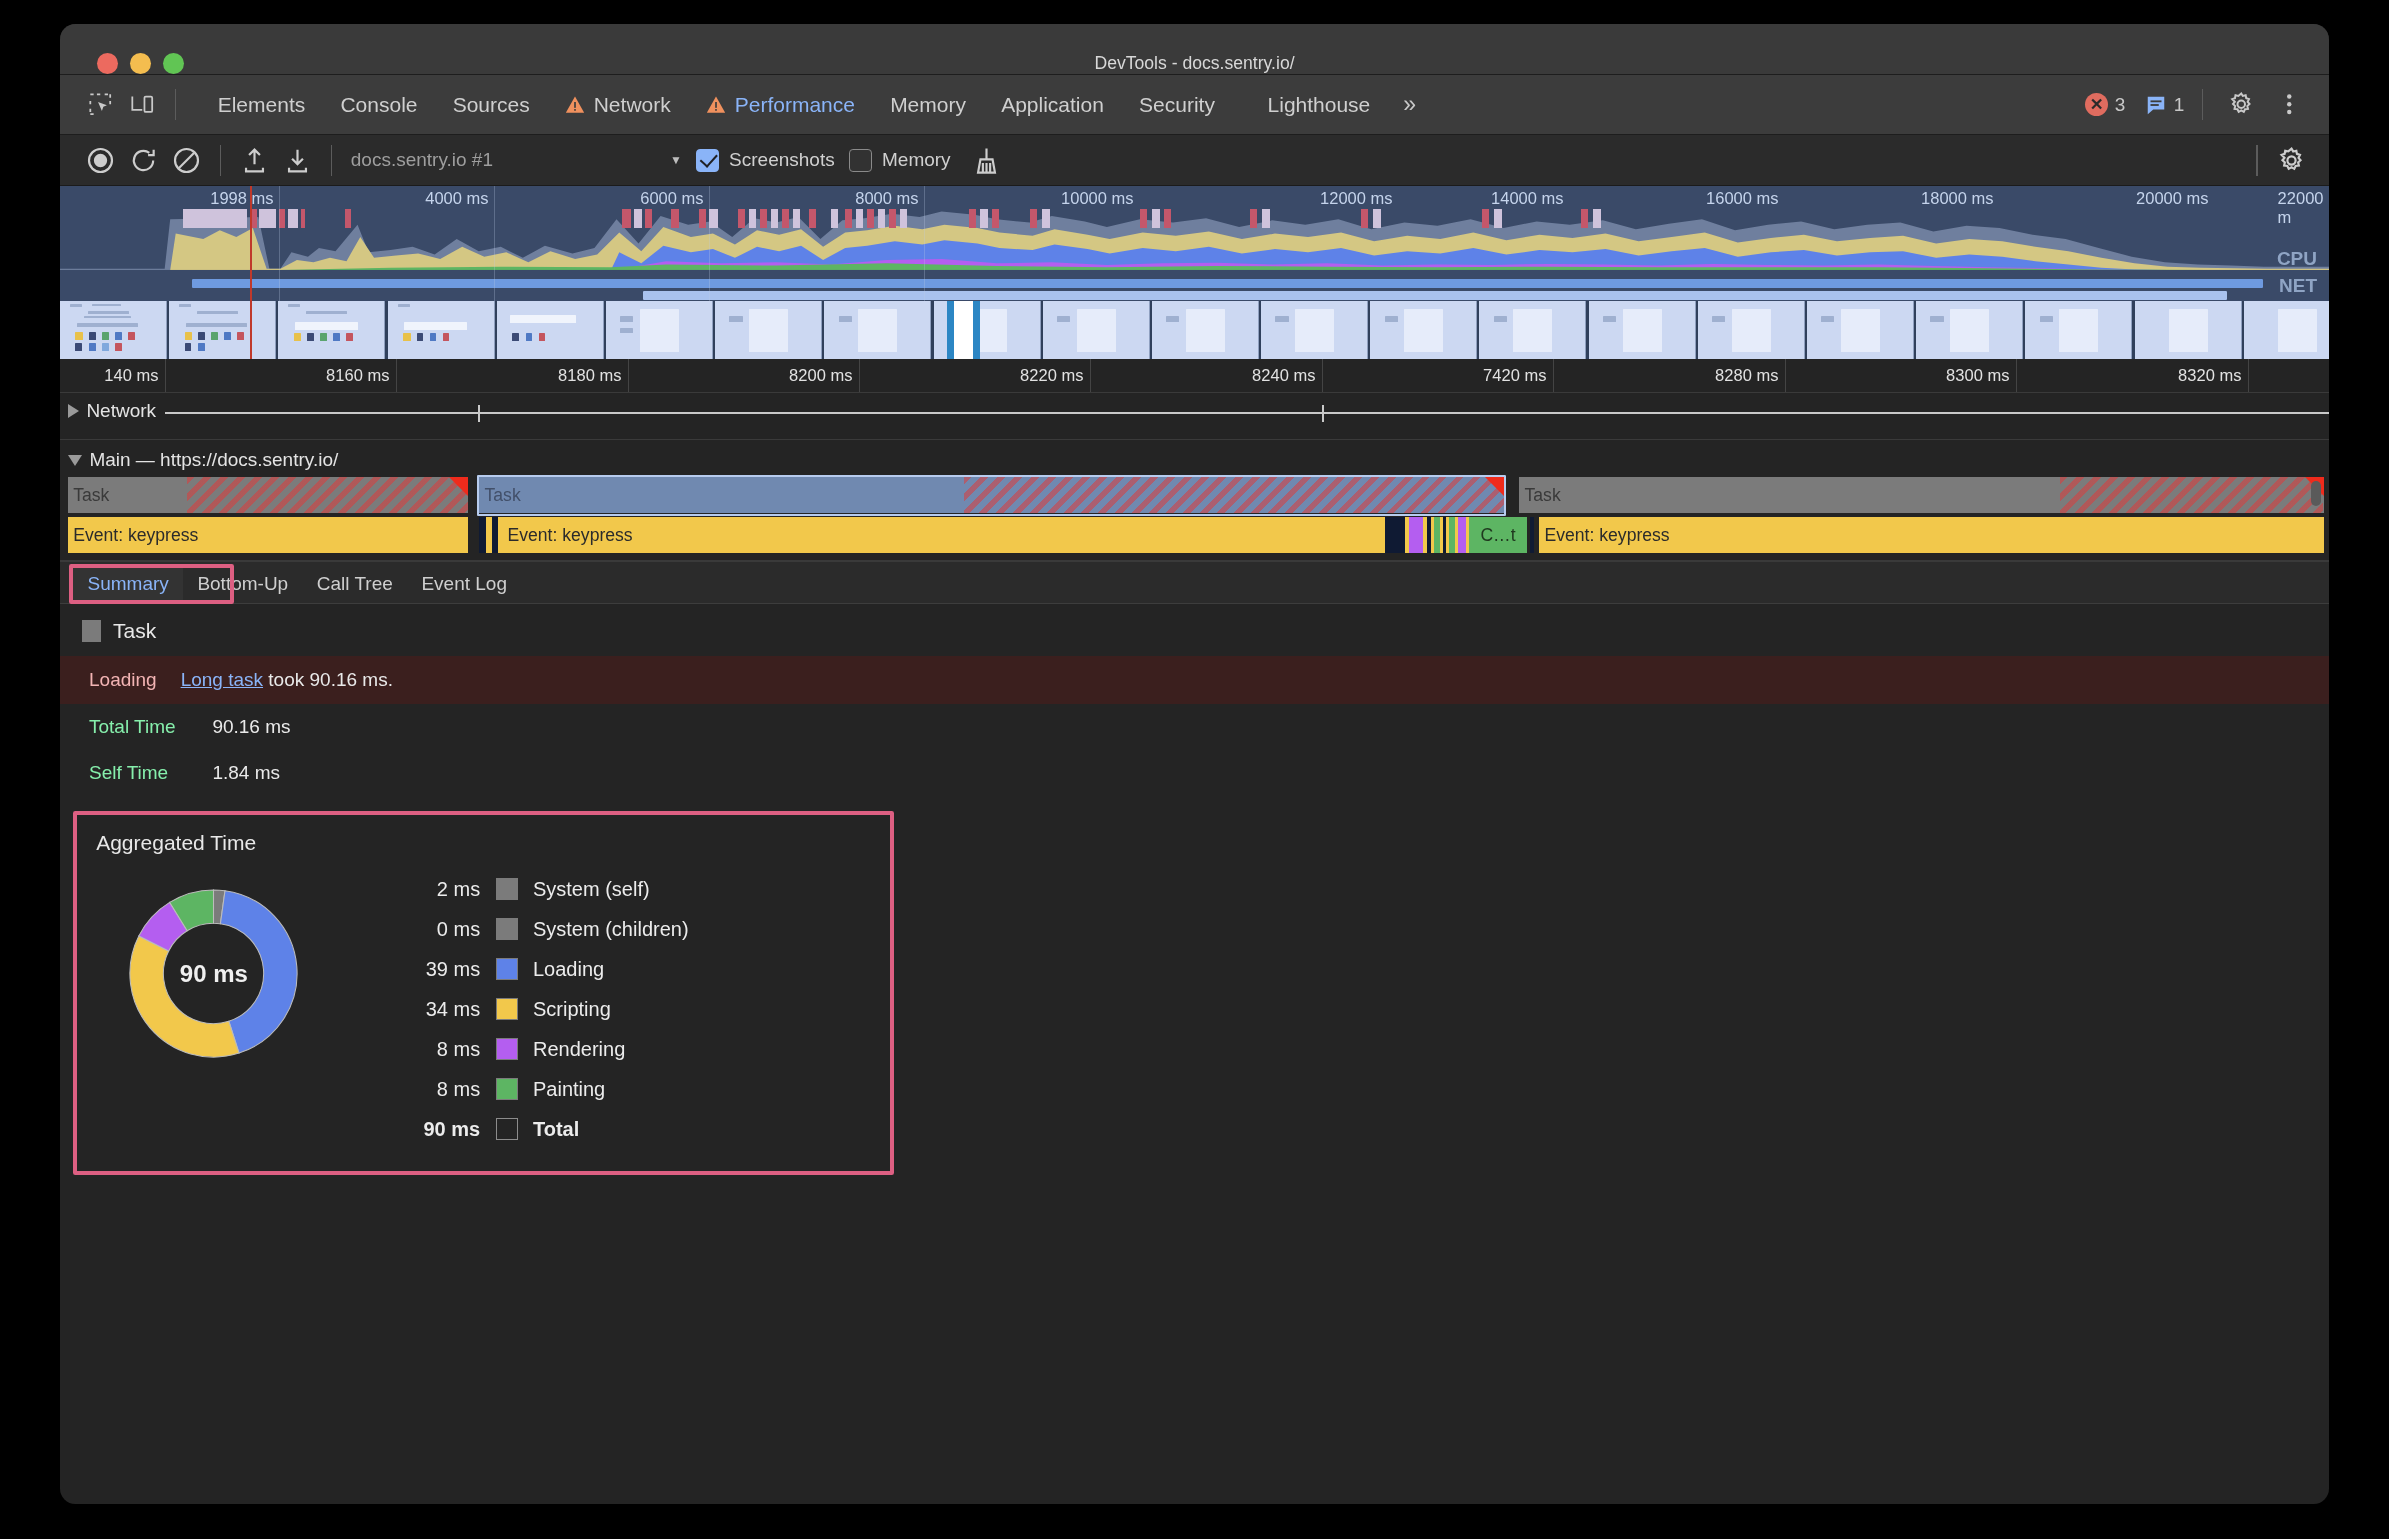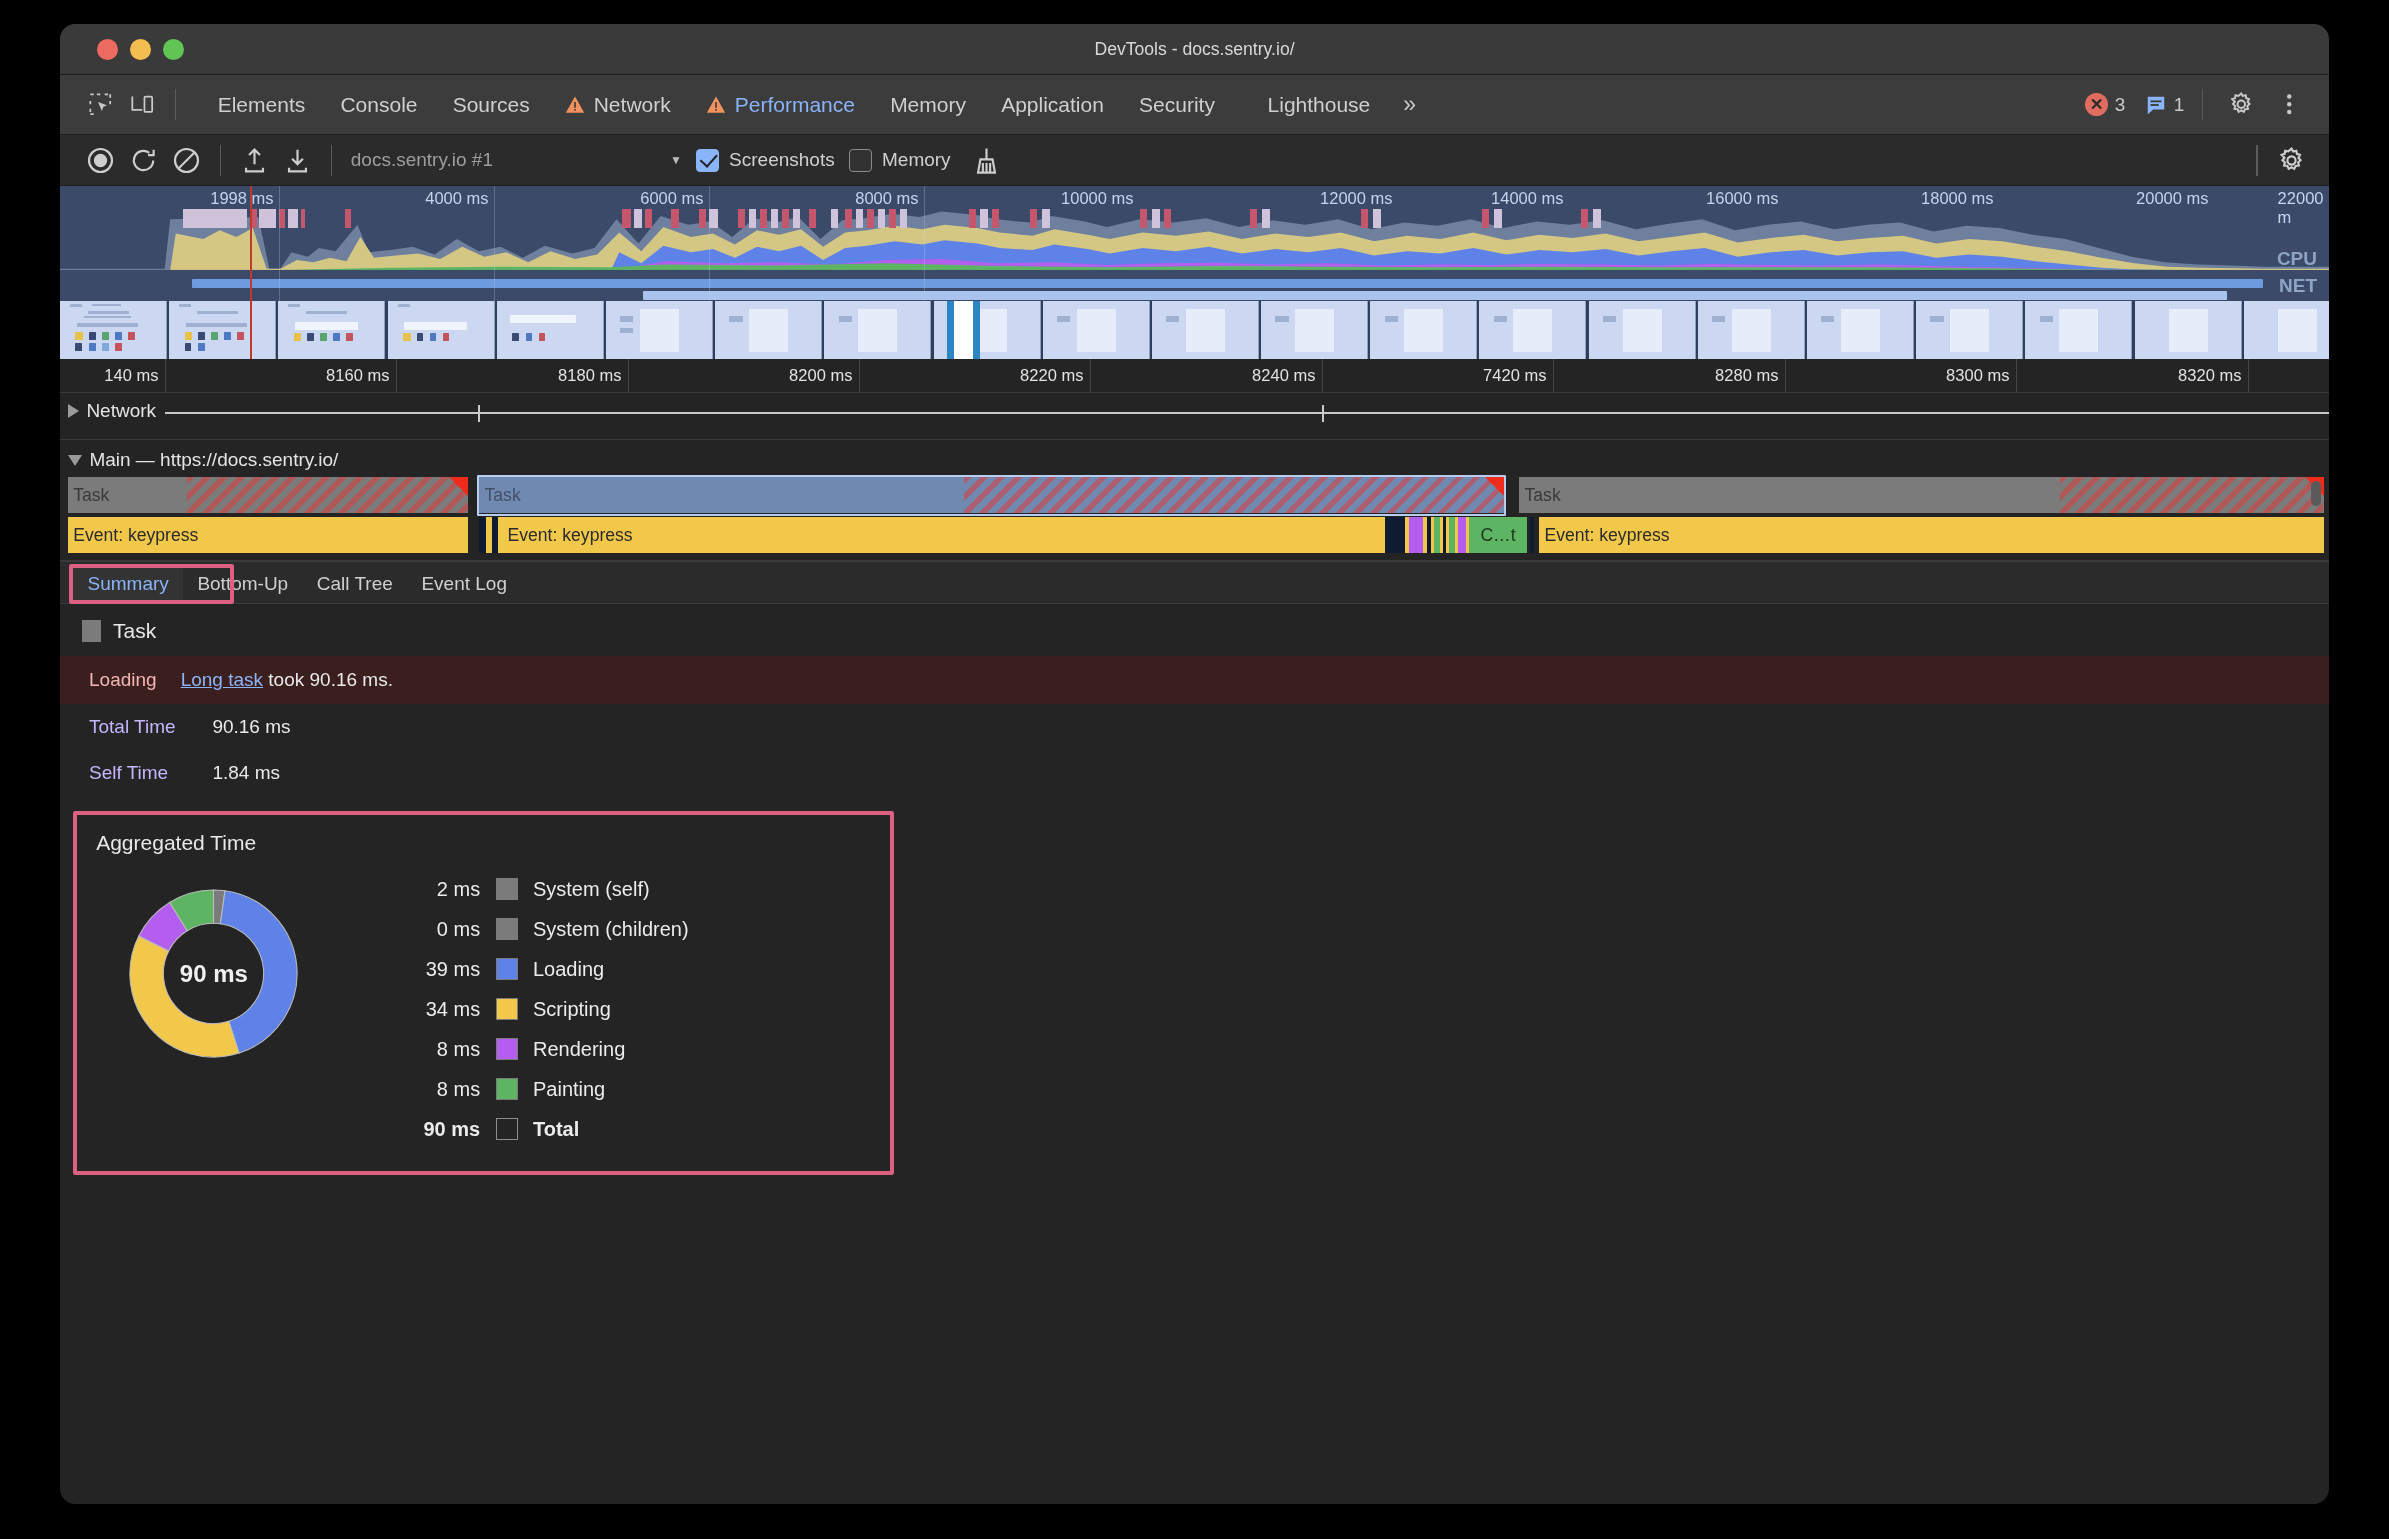--- a/index.html
+++ b/index.html
@@ -15,21 +15,21 @@
     width: 2269px; height: 1480px;
     background: #242424;
     border-radius: 15.4px;
     overflow: hidden;
     box-shadow: 0 5.5px 33px rgba(0,0,0,.8);
   }
 
   
   .titlebar {
     height: 51px; background: #3a3a3a;
-    display: flex; align-items: center;
+    display: flex; align-items: flex-end;
     position: relative;
     border-bottom: 0.6px solid #1d1d1d;
     padding-left: 10px;
   }
   .traffic { display: flex; gap: 12px; padding-left: 26.5px; }
   .dot { width: 21px; height: 21px; border-radius: 50%; }
   .dot.r { background: #ec6a5f; }
   .dot.y { background: #f4bd4f; }
   .dot.g { background: #61c554; }
   .win-title {
@@ -223,21 +223,21 @@
     background: #3b1f1e; padding: 13.2px 0 13.2px 29px;
     display: flex; align-items: baseline; gap: 24px;
     font-size: 19px; color: #e9e9e9;
   }
   .warnrow .lbl { color: #f3b4b4; }
   .warnrow a { color: #8ab4f8; text-decoration: underline; }
   .kvrow {
     display: flex; align-items: baseline; gap: 15.4px;
     padding: 12px 0 12px 29px; font-size: 19px;
   }
-  .kvrow .k { color: #c4b5fd; min-width: 108px; }
+  .kvrow .k { color: #86efac; min-width: 108px; }
   .kvrow .v { color: #eaeaea; }
 
   
   .agg-wrap { position: relative; padding: 14.3px 0 0 13.2px; }
   .agg-box {
     border: 4.4px solid #dd5f82; border-radius: 2.2px;
     width: 821px; padding: 16.5px 0 22px 0;
   }
   .agg-title { color: #e8e8e8; font-size: 21px; padding-left: 19px; margin-bottom: 14.3px; }
   .agg-body { display: flex; align-items: flex-start; }

